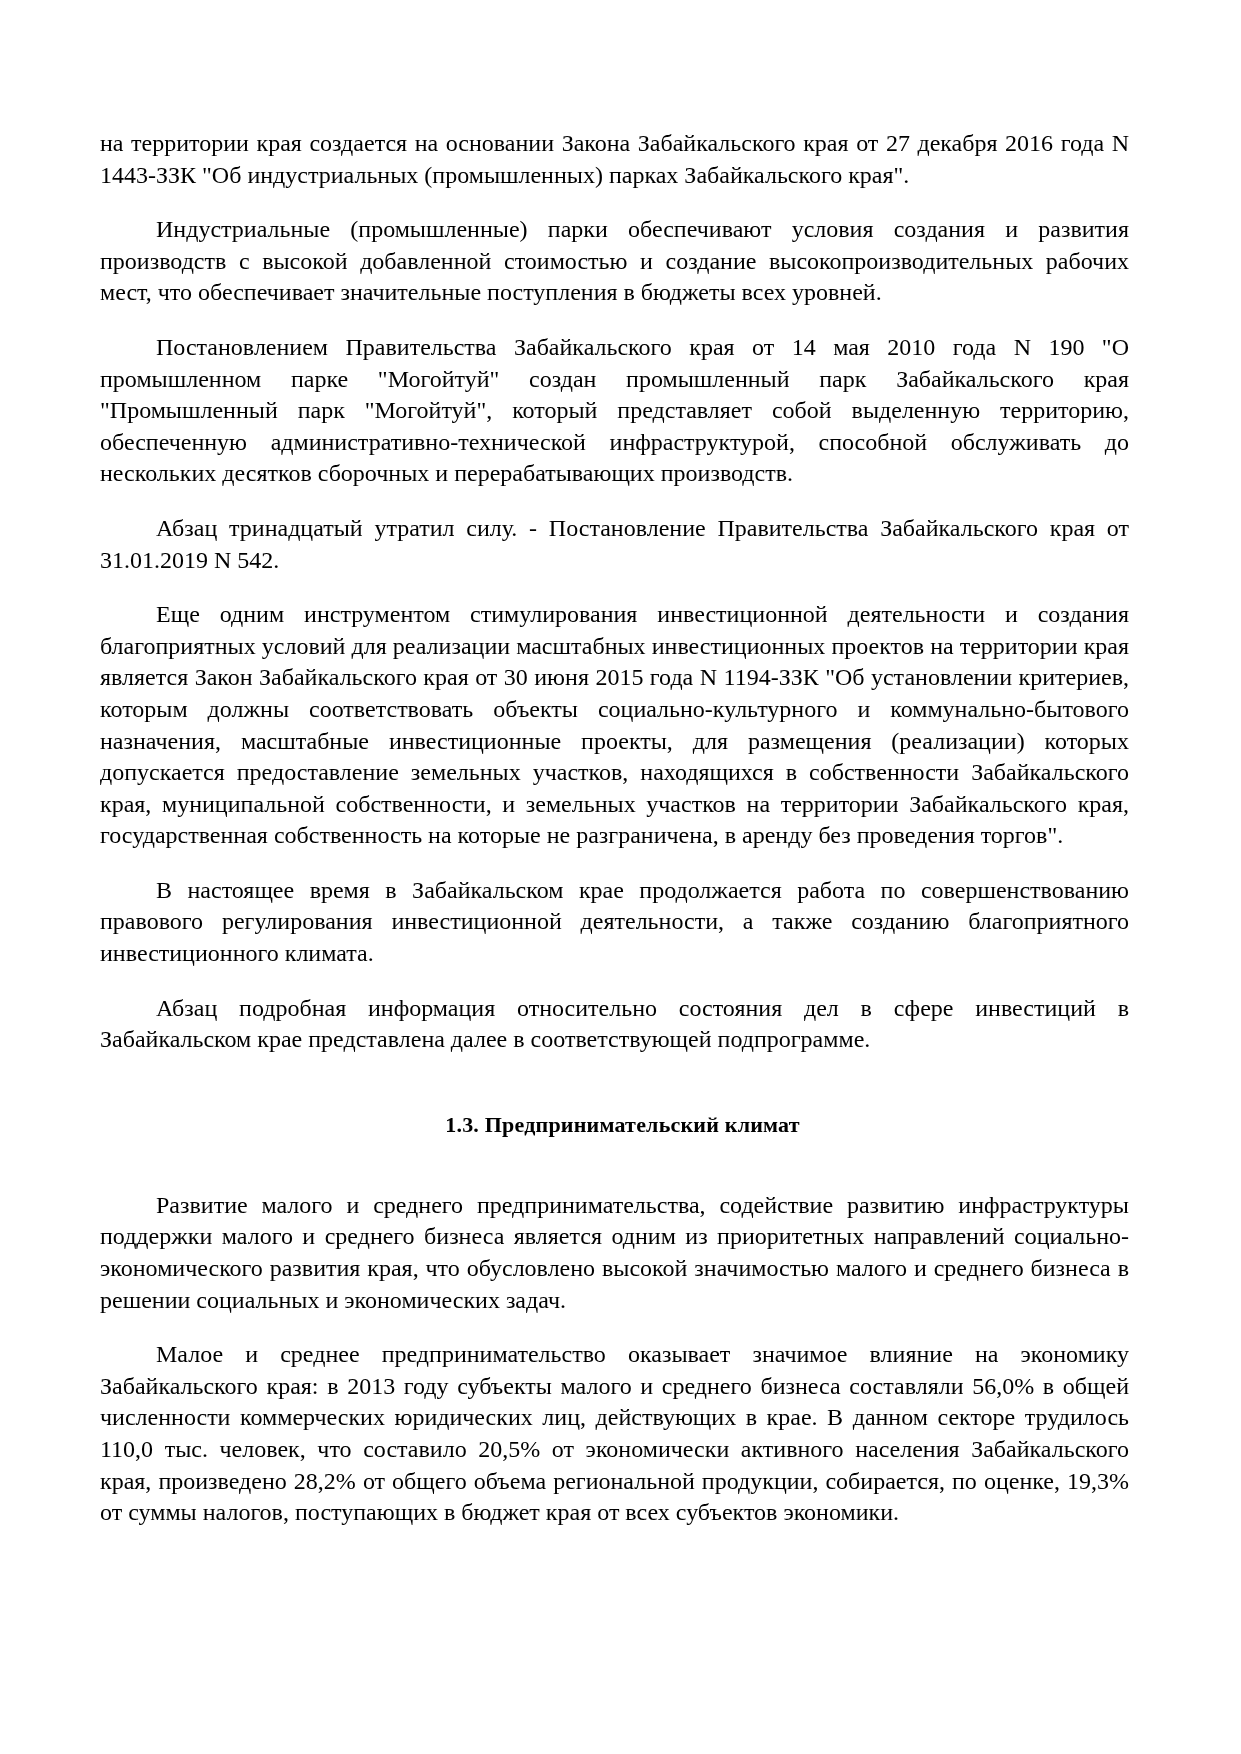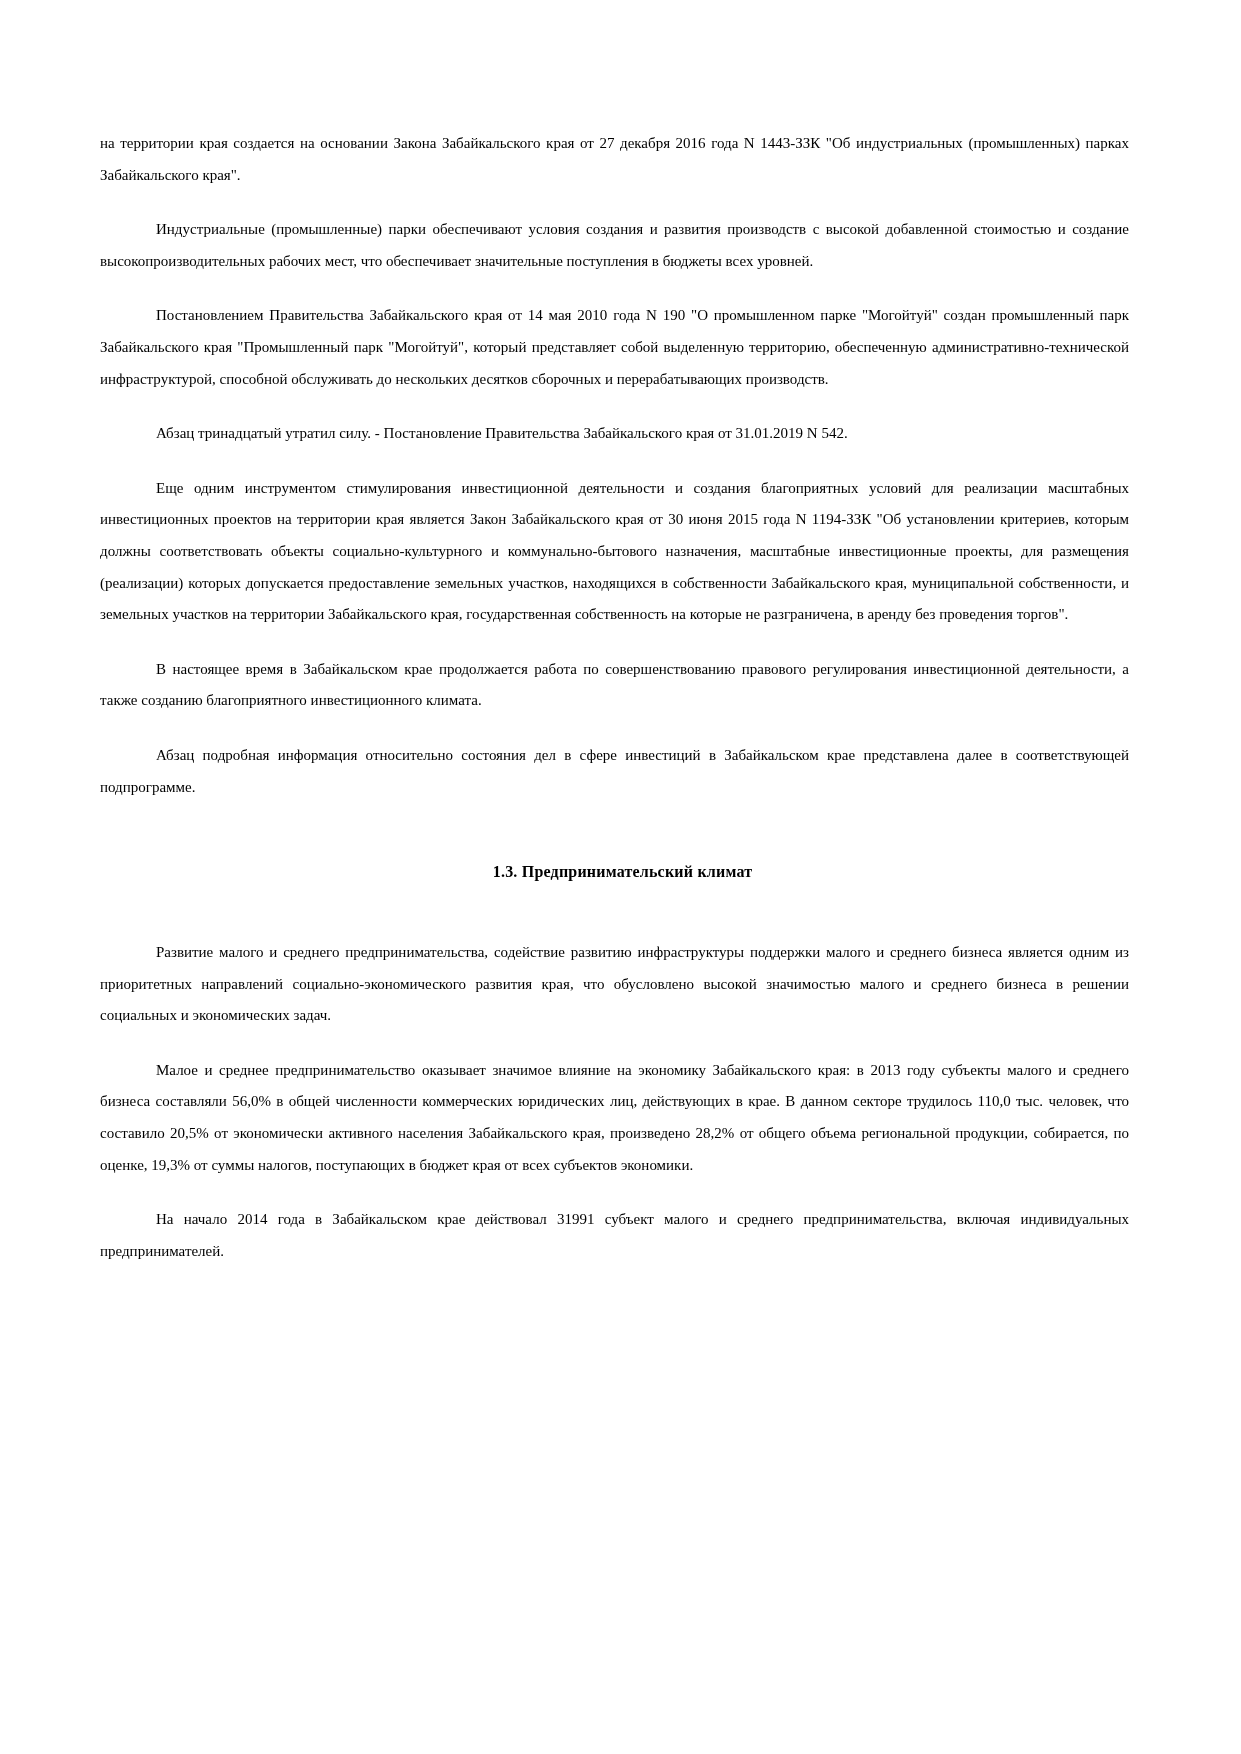--- a/index.html
+++ b/index.html
@@ -23,39 +23,39 @@
     box-sizing: border-box;
   }
   .content {
     position: absolute;
     left: 100px;
     top: 128px;
     width: 1045px;
   }
   p.para {
     margin: 0 16px 0 0;
-    font-size: 15px;
+    font-size: 24px;
     line-height: 31.6px;
     text-align: justify;
     text-justify: inter-word;
     text-indent: 0;
     word-spacing: 0;
     hyphens: none;
   }
   p.para.indent {
     text-indent: 56px;
   }
   
   p.para + p.para {
     margin-top: 23px;
   }
   h2.heading {
     margin: 0;
     padding: 0;
-    font-size: 16px;
+    font-size: 22px;
     line-height: 32px;
     font-weight: bold;
     text-align: center;
     letter-spacing: 0.2px;
   }
   .heading-wrap {
     margin-top: 53px;
     margin-bottom: 49px;
   }
   .last-line {
@@ -83,17 +83,16 @@
     <p class="para indent">Абзац подробная информация относительно состояния дел в сфере инвестиций в Забайкальском крае представлена далее в соответствующей подпрограмме.</p>
 
     <div class="heading-wrap">
       <h2 class="heading">1.3. Предпринимательский климат</h2>
     </div>
 
     <p class="para indent">Развитие малого и среднего предпринимательства, содействие развитию инфраструктуры поддержки малого и среднего бизнеса является одним из приоритетных направлений социально-экономического развития края, что обусловлено высокой значимостью малого и среднего бизнеса в решении социальных и экономических задач.</p>
 
     <p class="para indent">Малое и среднее предпринимательство оказывает значимое влияние на экономику Забайкальского края: в 2013 году субъекты малого и среднего бизнеса составляли 56,0% в общей численности коммерческих юридических лиц, действующих в крае. В данном секторе трудилось 110,0 тыс. человек, что составило 20,5% от экономически активного населения Забайкальского края, произведено 28,2% от общего объема региональной продукции, собирается, по оценке, 19,3% от суммы налогов, поступающих в бюджет края от всех субъектов экономики.</p>
 
-    <p class="para indent">На начало 2014 года в Забайкальском крае действовал 31991 субъект малого и среднего предпринимательства, включая индивидуальных предпринимателей.</p>
 
 
   </div>
 </div>
 
 </body></html>

